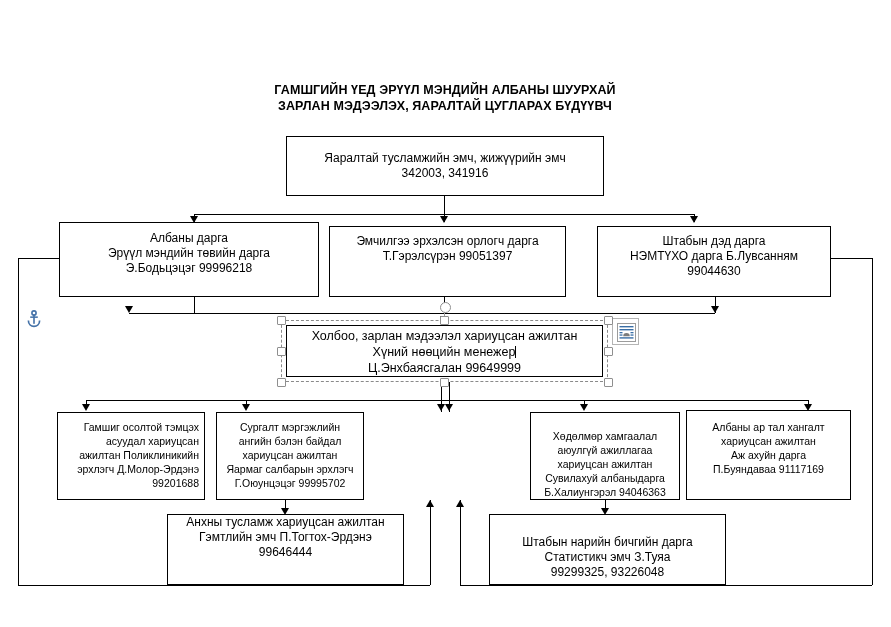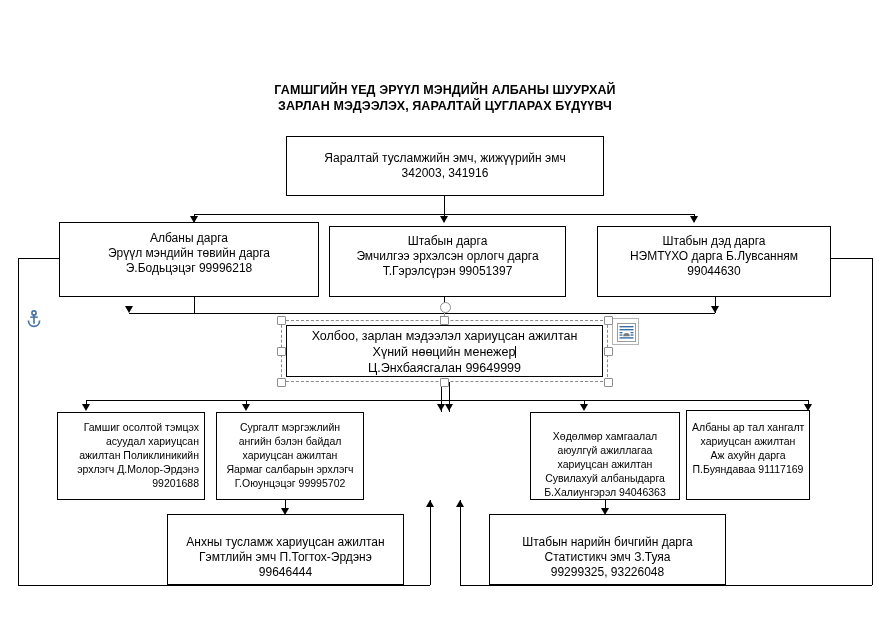--- a/index.html
+++ b/index.html
@@ -172,21 +172,20 @@
     <div class="ln">342003, 341916</div>
   </div>
 
   <div class="box" style="left:59px;top:222px;width:260px;height:75px;padding-top:8px;">
     <div class="ln">Албаны дарга</div>
     <div class="ln">Эрүүл мэндийн төвийн дарга</div>
     <div class="ln">Э.Бодьцэцэг 99996218</div>
   </div>
 
   <div class="box" style="left:329px;top:226px;width:237px;height:71px;padding-top:7px;">
-    <div class="ln">Штабын дарга</div>
     <div class="ln">Эмчилгээ эрхэлсэн орлогч дарга</div>
     <div class="ln">Т.Гэрэлсүрэн 99051397</div>
   </div>
 
   <div class="box" style="left:597px;top:226px;width:234px;height:71px;padding-top:7px;">
     <div class="ln">Штабын  дэд дарга</div>
     <div class="ln">НЭМТҮХО дарга Б.Лувсанням</div>
     <div class="ln">99044630</div>
   </div>
 
@@ -248,28 +247,28 @@
 
 
   <div class="box small" style="left:530px;top:412px;width:150px;height:88px;padding-top:16px;font-size:10.5px;line-height:14px;text-align:center;">
     <div class="ln sm">Хөдөлмөр хамгаалал</div>
     <div class="ln sm">аюулгүй ажиллагаа</div>
     <div class="ln sm">хариуцсан ажилтан</div>
     <div class="ln">Сувилахуй албаныдарга</div>
     <div class="ln">Б.Халиунгэрэл 94046363</div>
   </div>
 
-  <div class="box" style="left:686px;top:410px;width:124px;height:90px;padding-top:9px;font-size:10.5px;line-height:14px;">
+  <div class="box" style="left:686px;top:410px;width:165px;height:90px;padding-top:9px;font-size:10.5px;line-height:14px;">
     <div class="ln">Албаны ар тал хангалт</div>
     <div class="ln">хариуцсан ажилтан</div>
     <div class="ln">Аж ахуйн дарга</div>
     <div class="ln">П.Буяндаваа 91117169</div>
   </div>
 
-  <div class="box" style="left:167px;top:514px;width:237px;height:71px;padding-top:20px;">
+  <div class="box" style="left:167px;top:514px;width:237px;height:71px;padding-top:0;">
     <div class="ln">Анхны тусламж хариуцсан ажилтан</div>
     <div class="ln">Гэмтлийн эмч П.Тогтох-Эрдэнэ</div>
     <div class="ln">99646444</div>
   </div>
 
   <div class="box" style="left:489px;top:514px;width:237px;height:71px;padding-top:20px;">
     <div class="ln">Штабын нарийн бичгийн дарга</div>
     <div class="ln">Статистикч эмч З.Туяа</div>
     <div class="ln">99299325, 93226048</div>
   </div>

